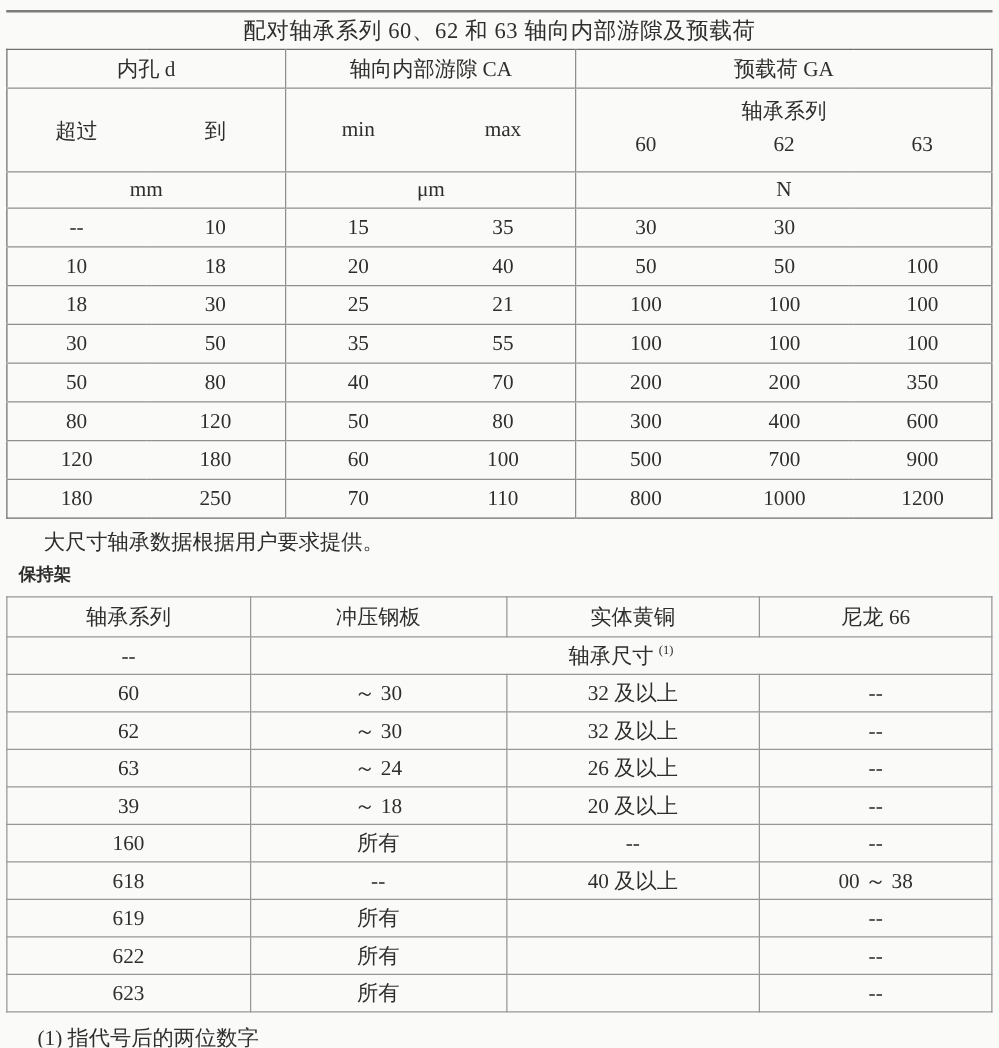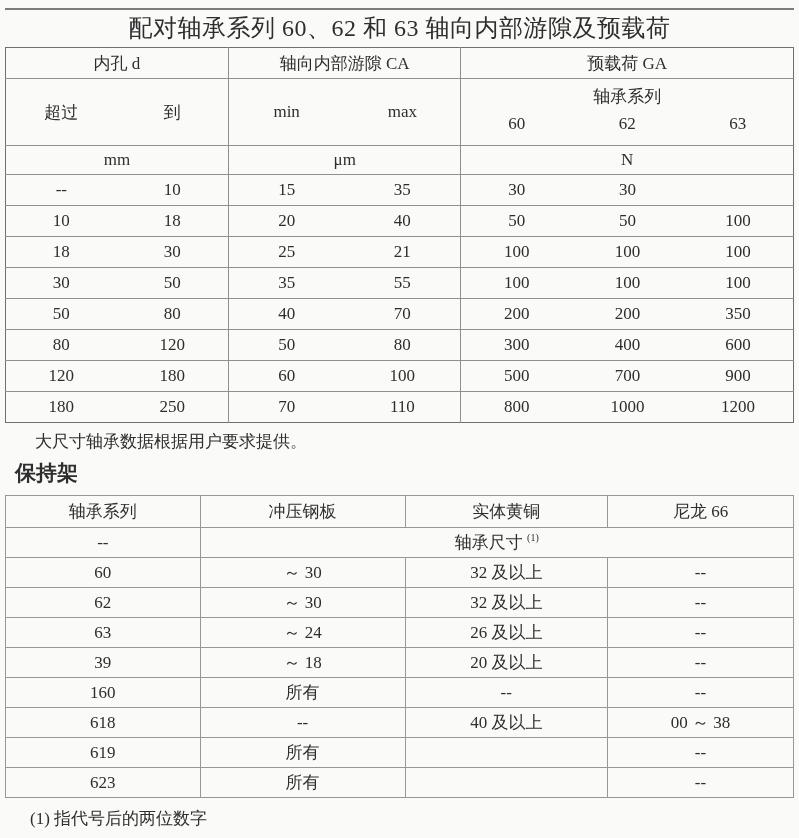--- a/index.html
+++ b/index.html
@@ -11,21 +11,21 @@
     font-family: "Liberation Serif", "DejaVu Serif", serif;
     font-size: 17px;
     overflow: hidden;
   }
   .doc { padding: 8px 5px 0 5px; }
 
   
   .t1-title {
     border-top: 2px solid #7c7c7c;
     text-align: center;
-    font-size: 24px;
+    font-size: 18px;
     padding: 2px 0 3px 0;
     letter-spacing: .5px;
   }
 
   table {
     width: 100%;
     border-collapse: collapse;
     table-layout: fixed;
     padding-left: 45px;
   }
@@ -43,21 +43,21 @@
   .t1 tr.units td { height: 29px; }
   .t1 tr.data td { height: 31px; }
 
   .series-cell { vertical-align: top; }
   .series-label { height: 30px; line-height: 36px; text-align: center; }
   .series-nums { display: flex; height: 36px; }
   .series-nums span { flex: 1; line-height: 30px; text-align: center; }
 
   
   .note { margin: 7px 0 2px 30px; }
-  .section-heading { margin: 6px 0 8px 10px; font-weight: bold; font-size: 21px; }
+  .section-heading { margin: 6px 0 8px 10px; font-weight: bold; font-size: 14px; }
 
   
   .t2 { border: 1px solid #6f6f6f; }
   .t2 td {
     border: 1px solid #979797;
     text-align: center;
     vertical-align: middle;
     padding: 0;
     height: 30px;
   }
@@ -245,20 +245,26 @@
         <td>40 及以上</td>
         <td>00 ～ 38</td>
       </tr>
       <tr>
         <td>619</td>
         <td>所有</td>
         <td></td>
         <td>--</td>
       </tr>
       <tr>
+        <td>622</td>
+        <td>所有</td>
+        <td></td>
+        <td>--</td>
+      </tr>
+      <tr>
         <td>623</td>
         <td>所有</td>
         <td></td>
         <td>--</td>
       </tr>
     </tbody>
   </table>
 
   <div class="footnote">(1) 指代号后的两位数字</div>
 

